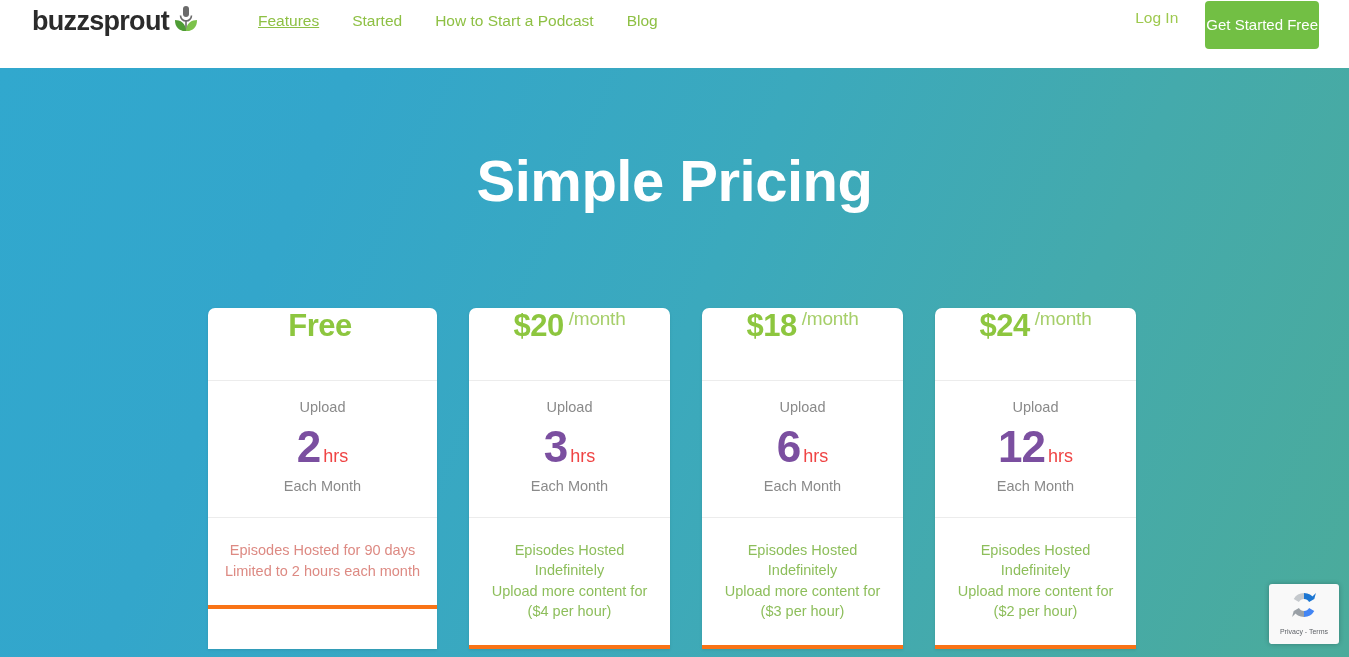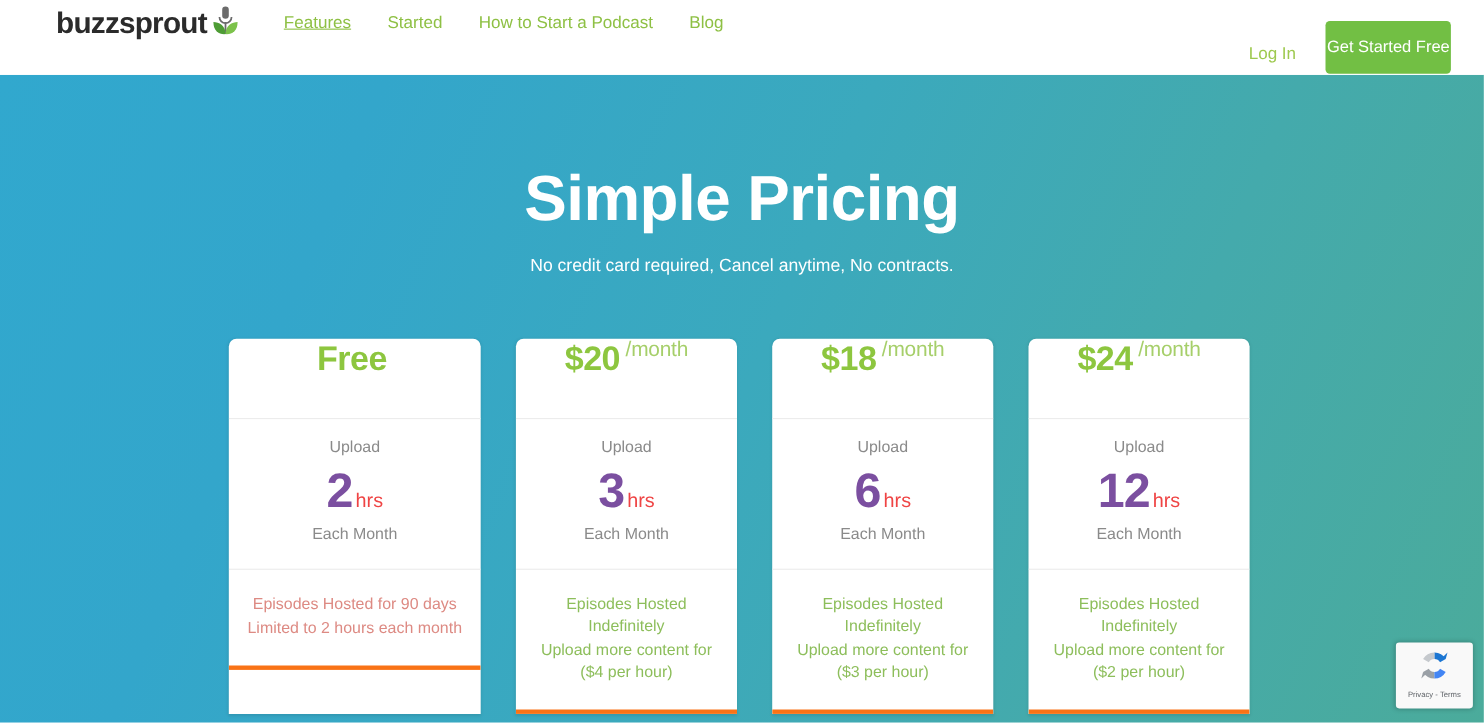--- a/index.html
+++ b/index.html
@@ -24,21 +24,21 @@
   .header {
     position: absolute;
     left: 0; top: 0;
     width: 1349px;
     height: 68px;
     background: #ffffff;
     z-index: 5;
   }
   .logo {
     position: absolute;
-    left: 51px;
+    left: 32px;
     top: 4px;
     display: flex;
     align-items: center;
     height: 34px;
   }
   .logo-word {
     font-size: 27px;
     font-weight: bold;
     color: #2b2b2b;
     letter-spacing: -0.7px;
@@ -63,23 +63,23 @@
     text-decoration: none;
     padding: 0 25px 0 0;
     line-height: 26px;
     white-space: nowrap;
   }
   .nav a:first-child { padding-left: 0; text-decoration: underline; }
   .nav a + a { padding-left: 8px; }
   .header-right {
     position: absolute;
     right: 30px;
-    top: 19px;
-    display: flex;
-    align-items: flex-end;
+    top: 1px;
+    display: flex;
+    align-items: flex-start;
   }
   .login-link {
     color: #9ec94f;
     font-size: 15.5px;
     text-decoration: none;
     margin-right: 27px;
     line-height: 34px;
   }
   .cta-button {
     background: #72bf44;
@@ -255,21 +255,20 @@
     </div>
 
     <div class="header-right">
       <a href="#" class="login-link">Log In</a>
       <button class="cta-button">Get Started Free</button>
     </div>
   </div>
 
   <div class="hero">
     <div class="hero-title">Simple Pricing</div>
-    <div class="hero-sub">No credit card required, Cancel anytime, No contracts.</div>
 
     <div class="cards">
 
       <div class="card first">
         <div class="card-head">
           <span class="price-amount">Free</span>
           <span class="price-per"></span>
         </div>
         <div class="card-body">
           <div class="upload-label">Upload</div>

